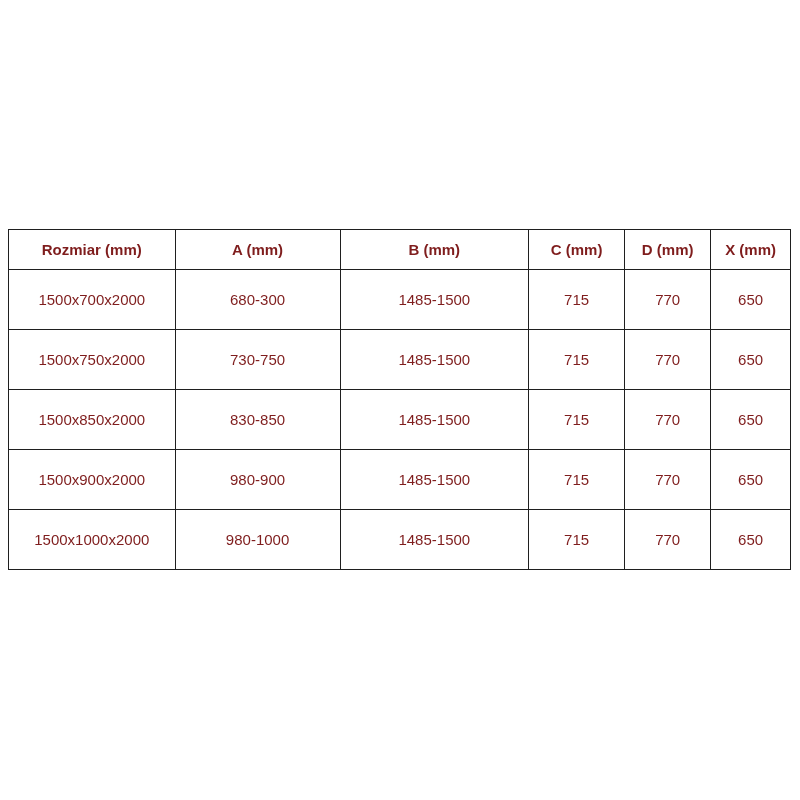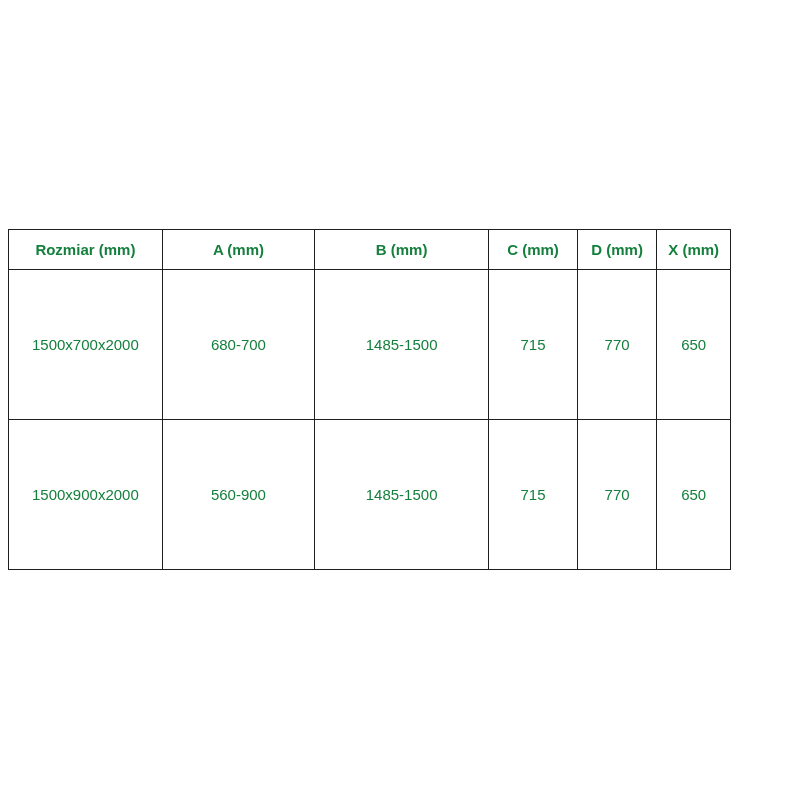--- a/index.html
+++ b/index.html
@@ -12,25 +12,25 @@
     position: relative;
     width: 800px;
     height: 800px;
     background: #ffffff;
     overflow: hidden;
   }
   table.spec-table {
     position: absolute;
     left: 8px;
     top: 229px;
-    width: 723px;
+    width: 783px;
     height: 341px;
     border-collapse: collapse;
     table-layout: fixed;
-    color: #15803d;
+    color: #7f1d1d;
   }
   table.spec-table th,
   table.spec-table td {
     border: 1.5px solid #1f1f1f;
     text-align: center;
     vertical-align: middle;
     font-size: 15px;
     padding: 0 4px;
     background: #ffffff;
     overflow: hidden;
@@ -69,29 +69,53 @@
         <th>A (mm)</th>
         <th>B (mm)</th>
         <th>C (mm)</th>
         <th>D (mm)</th>
         <th>X (mm)</th>
       </tr>
     </thead>
     <tbody id="table-body">
         <tr>
           <td>1500x700x2000</td>
-          <td>680-700</td>
+          <td>680-300</td>
+          <td>1485-1500</td>
+          <td>715</td>
+          <td>770</td>
+          <td>650</td>
+        </tr>
+        <tr>
+          <td>1500x750x2000</td>
+          <td>730-750</td>
+          <td>1485-1500</td>
+          <td>715</td>
+          <td>770</td>
+          <td>650</td>
+        </tr>
+        <tr>
+          <td>1500x850x2000</td>
+          <td>830-850</td>
           <td>1485-1500</td>
           <td>715</td>
           <td>770</td>
           <td>650</td>
         </tr>
         <tr>
           <td>1500x900x2000</td>
-          <td>560-900</td>
+          <td>980-900</td>
+          <td>1485-1500</td>
+          <td>715</td>
+          <td>770</td>
+          <td>650</td>
+        </tr>
+        <tr>
+          <td>1500x1000x2000</td>
+          <td>980-1000</td>
           <td>1485-1500</td>
           <td>715</td>
           <td>770</td>
           <td>650</td>
         </tr>
       </tbody>
   </table>
 </div>
 
 </body></html>

